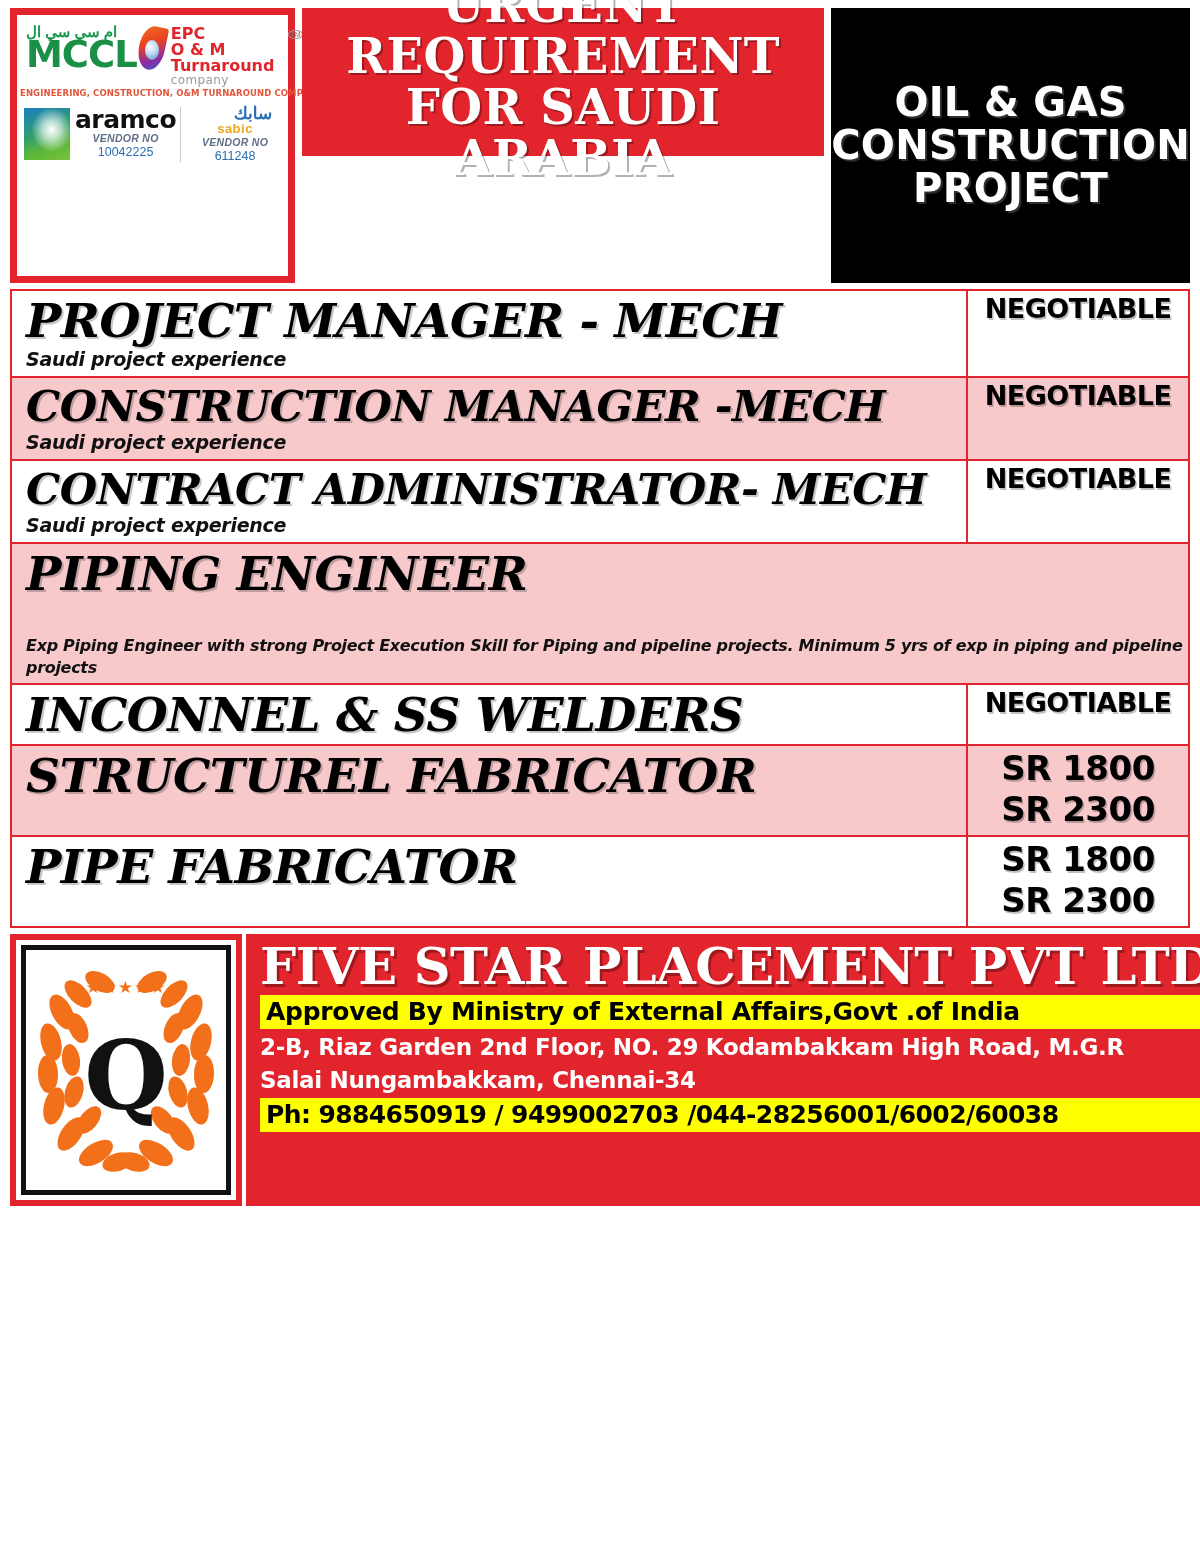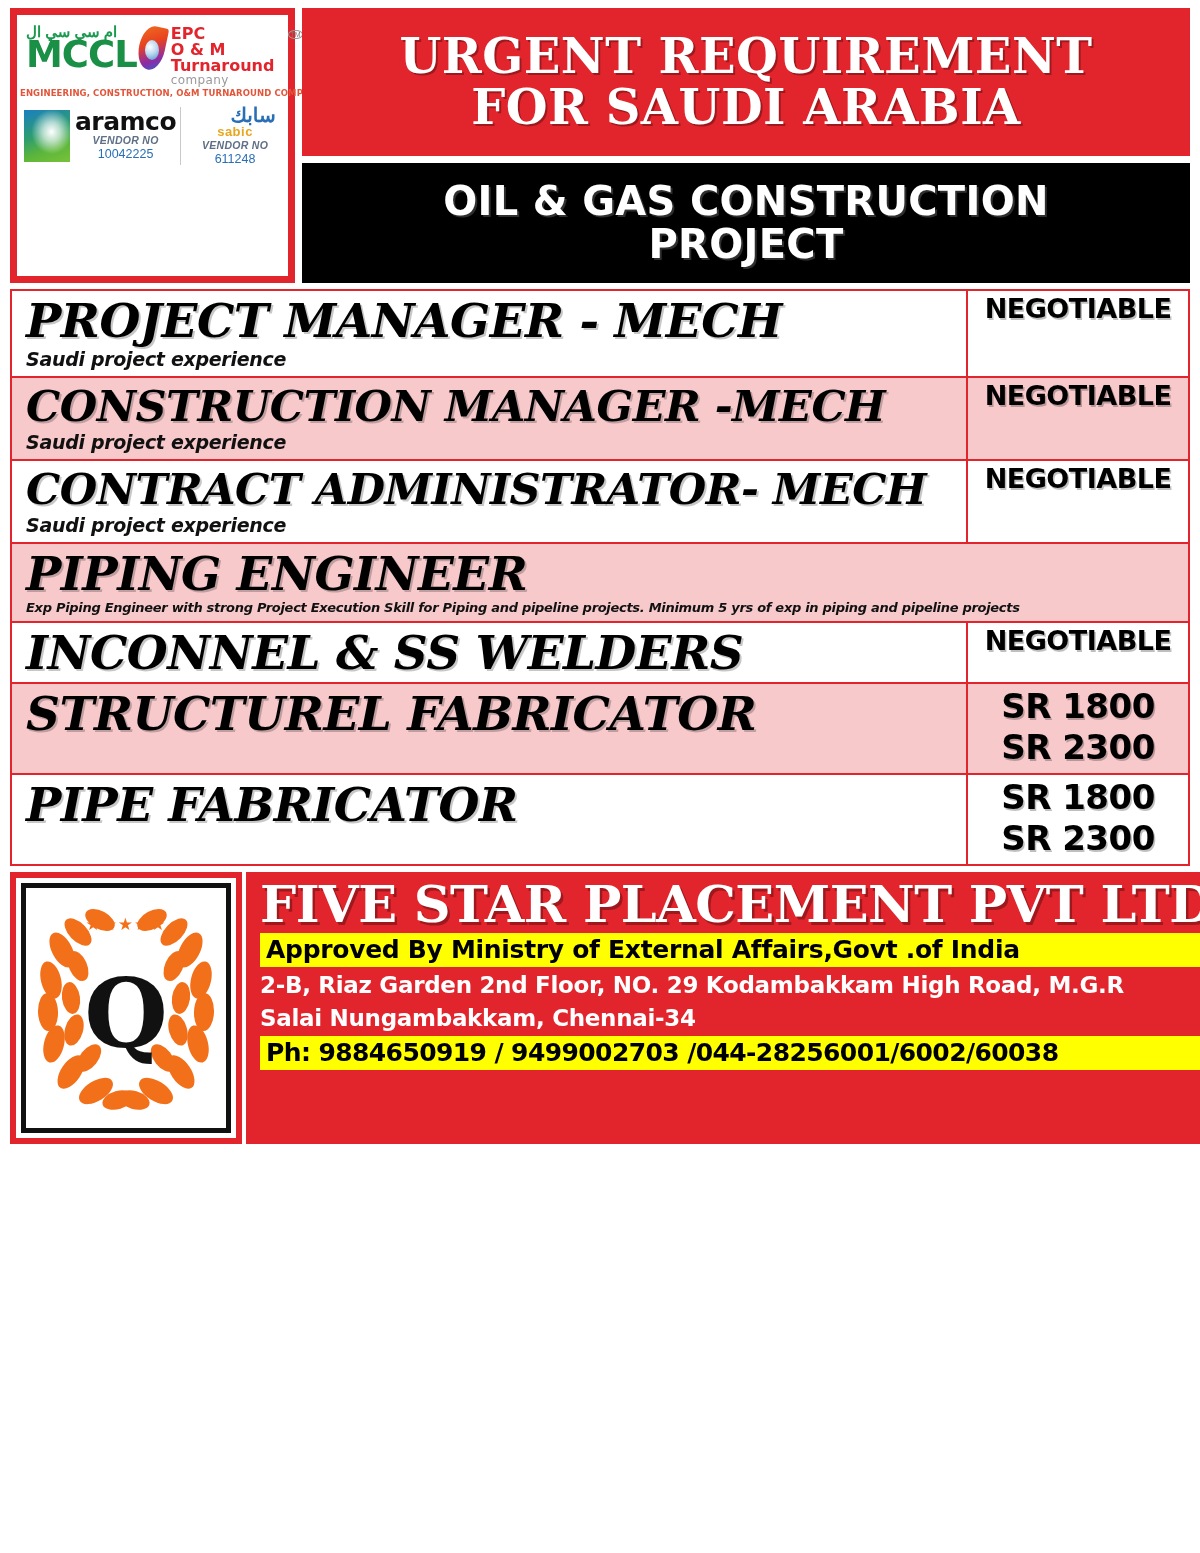--- a/index.html
+++ b/index.html
@@ -53,24 +53,24 @@
     background:
       radial-gradient(ellipse at 60% 42%, #ffffff 0%, rgba(255,255,255,.65) 22%, rgba(255,255,255,0) 52%),
       linear-gradient(160deg, #1a7fc1 0%, #2f9e6e 45%, #5cb63a 72%, #79c23a 100%);
   }
   .v-col { display: flex; flex-direction: column; align-items: center; }
   .aramco-word { font-size: 25px; font-weight: bold; letter-spacing: -.5px; color: #111; line-height: .95; font-family: "DejaVu Sans", sans-serif; }
   .vend-lbl { font-size: 10.5px; font-weight: bold; color: #5f6f86; letter-spacing: .3px; line-height: 1.25; font-style: italic; }
   .vend-no { font-size: 12.5px; font-weight: normal; color: #2a6fb5; line-height: 1.15; }
   .v-sep { width: 1px; align-self: stretch; background: #c9c9c9; margin: 2px 8px 2px 4px; }
   .v-sabic { display: flex; flex-direction: column; align-items: center; width: 96px; }
-  .sabic-ar { font-size: 20px; color: #2a6fb5; font-weight: bold; line-height: 1; margin-left: 36px; }
+  .sabic-ar { font-size: 17px; color: #2a6fb5; font-weight: bold; line-height: 1; margin-left: 36px; }
   .sabic-lat { font-size: 13px; color: #e8a71f; font-weight: bold; letter-spacing: .5px; line-height: 1.1; }
 
-  .head-right { flex: 1; display: flex; flex-direction: column; gap: 7px; }
+  .head-right { flex: 1; display: flex; flex-direction: row; gap: 7px; }
   .band-red {
     background: #e2242c; color: #fff;
     height: 148px;
     display: flex; flex-direction: column; align-items: center; justify-content: center;
     font-family: "DejaVu Serif", serif; font-weight: bold;
     font-size: 48px; line-height: 1.06; letter-spacing: .5px;
     text-shadow: 2px 2px 0 rgba(0,0,0,.30);
     text-align: center;
   }
   .band-black {
@@ -113,21 +113,21 @@
     color: #000; line-height: 1.04; letter-spacing: -.5px;
     text-shadow: 2px 2px 0 rgba(0,0,0,.22);
     white-space: nowrap;
   }
   .sz-48 { font-size: 47px; }
   .sz-44 { font-size: 43px; }
   .job-desc {
     font-family: "DejaVu Sans", sans-serif; font-weight: bold;
     font-size: 19px; color: #111; line-height: 1.38; letter-spacing: -.3px;
   }
-  .job-desc.small { font-size: 13px; }
+  .job-desc.small { font-size: 16px; margin-top: 36px; }
   .pay-val {
     font-family: "DejaVu Sans", sans-serif; font-weight: bold;
     color: #000; line-height: 1.22; letter-spacing: -.5px;
     text-shadow: 1.5px 1.5px 0 rgba(0,0,0,.25);
   }
   .pay-neg { font-size: 27px; }
   .pay-sr { font-size: 34px; }
 
   
   .footer { display: flex; margin-top: 6px; gap: 4px; height: 272px; }

